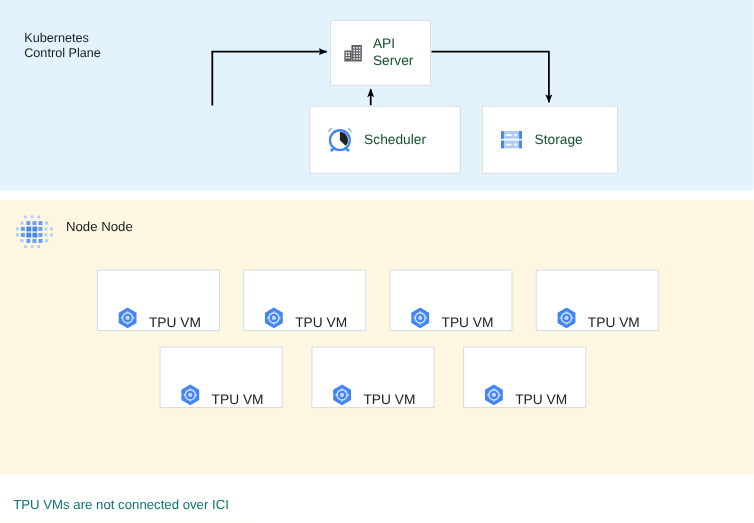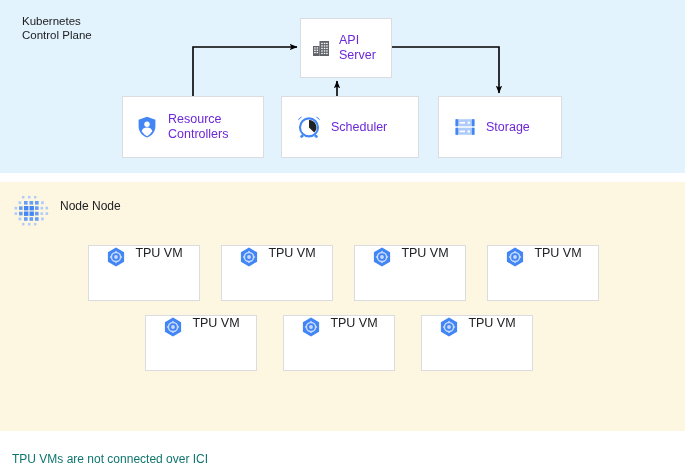--- a/index.html
+++ b/index.html
@@ -38,21 +38,21 @@
 
   
   .region-label {
     position: absolute;
     font-size: 11.5px;
     color: #202124;
     line-height: 14px;
     white-space: pre-line;
   }
   #control-plane-label {
-    left: 22px; top: 14px;
+    left: 22px; top: 28px;
   }
   #node-pool-label {
     left: 60px; top: 199px;
     font-size: 12px;
   }
 
   
   #node-pool-icon {
     position: absolute;
     left: 12px; top: 193px;
@@ -68,21 +68,21 @@
     display: flex;
     align-items: center;
     z-index: 5;
   }
   .box .ico {
     flex: 0 0 auto;
     display: block;
   }
   .box .lbl {
     font-size: 12.5px;
-    color: #6d28d9;
+    color: #14532d;
     line-height: 15px;
     white-space: pre-line;
   }
 
   
   #box-api-server {
     left: 300px; top: 18px;
     width: 92px; height: 60px;
     padding-left: 10px;
   }
@@ -110,21 +110,21 @@
   #box-storage .lbl { margin-left: 9px; }
 
   
   .tpu-box {
     position: absolute;
     box-sizing: border-box;
     background: #ffffff;
     border: 1px solid #dadce0;
     height: 56px;
     display: flex;
-    align-items: flex-start;
+    align-items: flex-end;
     justify-content: center;
     z-index: 5;
   }
   .tpu-box .lbl {
     font-size: 12.5px;
     color: #202124;
     margin-left: 8px;
   }
 
   
@@ -236,31 +236,20 @@
         <rect x="15.2" y="12.3" width="1.5" height="1.3"></rect>
         <rect x="10.2" y="14.8" width="1.5" height="1.3"></rect>
         <rect x="12.8" y="14.8" width="1.5" height="1.3"></rect>
         <rect x="15.2" y="14.8" width="1.5" height="1.3"></rect>
       </g>
     </svg>
     <span class="lbl">API
 Server</span>
   </div>
 
-  <div class="box" id="box-resource-controllers">
-    <svg class="ico" width="24" height="24" viewBox="0 0 24 24">
-      <path d="M12,1.8 L20.4,4.8 L20.4,11.2 C20.4,16.6 16.9,21 12,22.4
-               C7.1,21 3.6,16.6 3.6,11.2 L3.6,4.8 Z" fill="#4285f4"></path>
-      <circle cx="12" cy="9.2" r="2.7" fill="#ffffff"></circle>
-      <path d="M12,12.6 C8.9,12.6 6.9,14.3 6.9,16.3 C8.1,18.6 9.9,20.3 12,21.2
-               C14.1,20.3 15.9,18.6 17.1,16.3 C17.1,14.3 15.1,12.6 12,12.6 Z" fill="#ffffff"></path>
-    </svg>
-    <span class="lbl">Resource
-Controllers</span>
-  </div>
 
   <div class="box" id="box-storage">
     <svg class="ico" width="24" height="24" viewBox="0 0 24 24">
       <rect x="2.5" y="4.2" width="19" height="7.0" rx="0.8" fill="#aecbfa"></rect>
       <rect x="2.5" y="4.2" width="2.6" height="7.0" fill="#4285f4"></rect>
       <rect x="18.9" y="4.2" width="2.6" height="7.0" fill="#4285f4"></rect>
       <rect x="6.6" y="7.0" width="5.4" height="1.6" fill="#ffffff"></rect>
       <circle cx="15.8" cy="7.8" r="1.25" fill="#ffffff"></circle>
       <rect x="2.5" y="12.8" width="19" height="7.0" rx="0.8" fill="#aecbfa"></rect>
       <rect x="2.5" y="12.8" width="2.6" height="7.0" fill="#4285f4"></rect>

